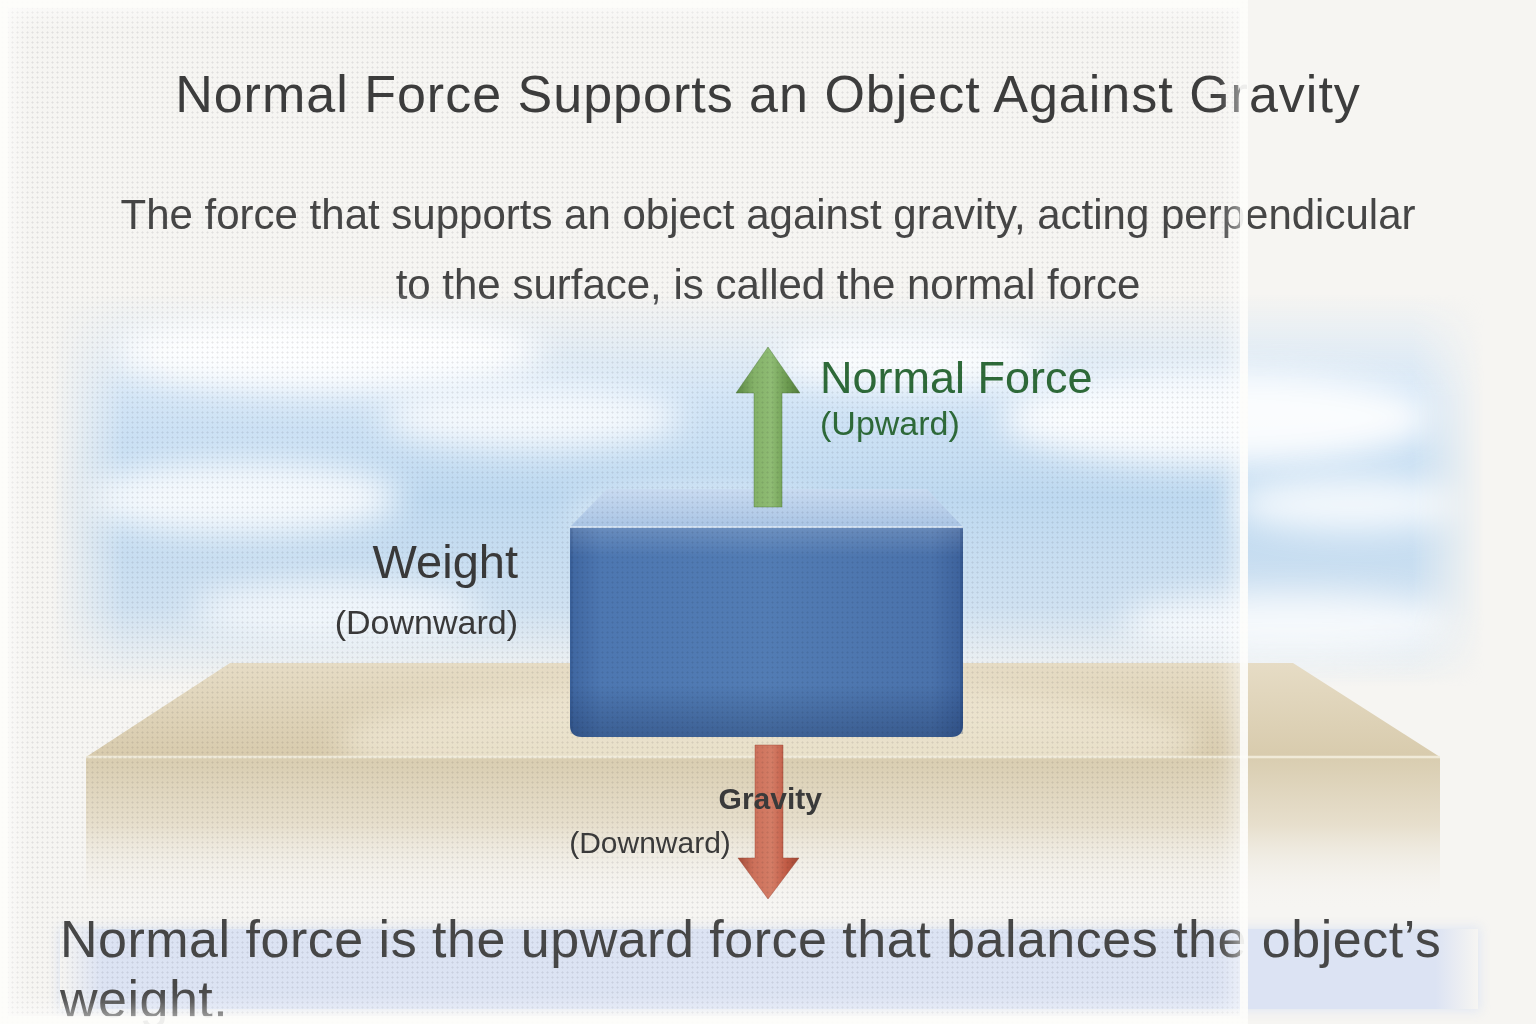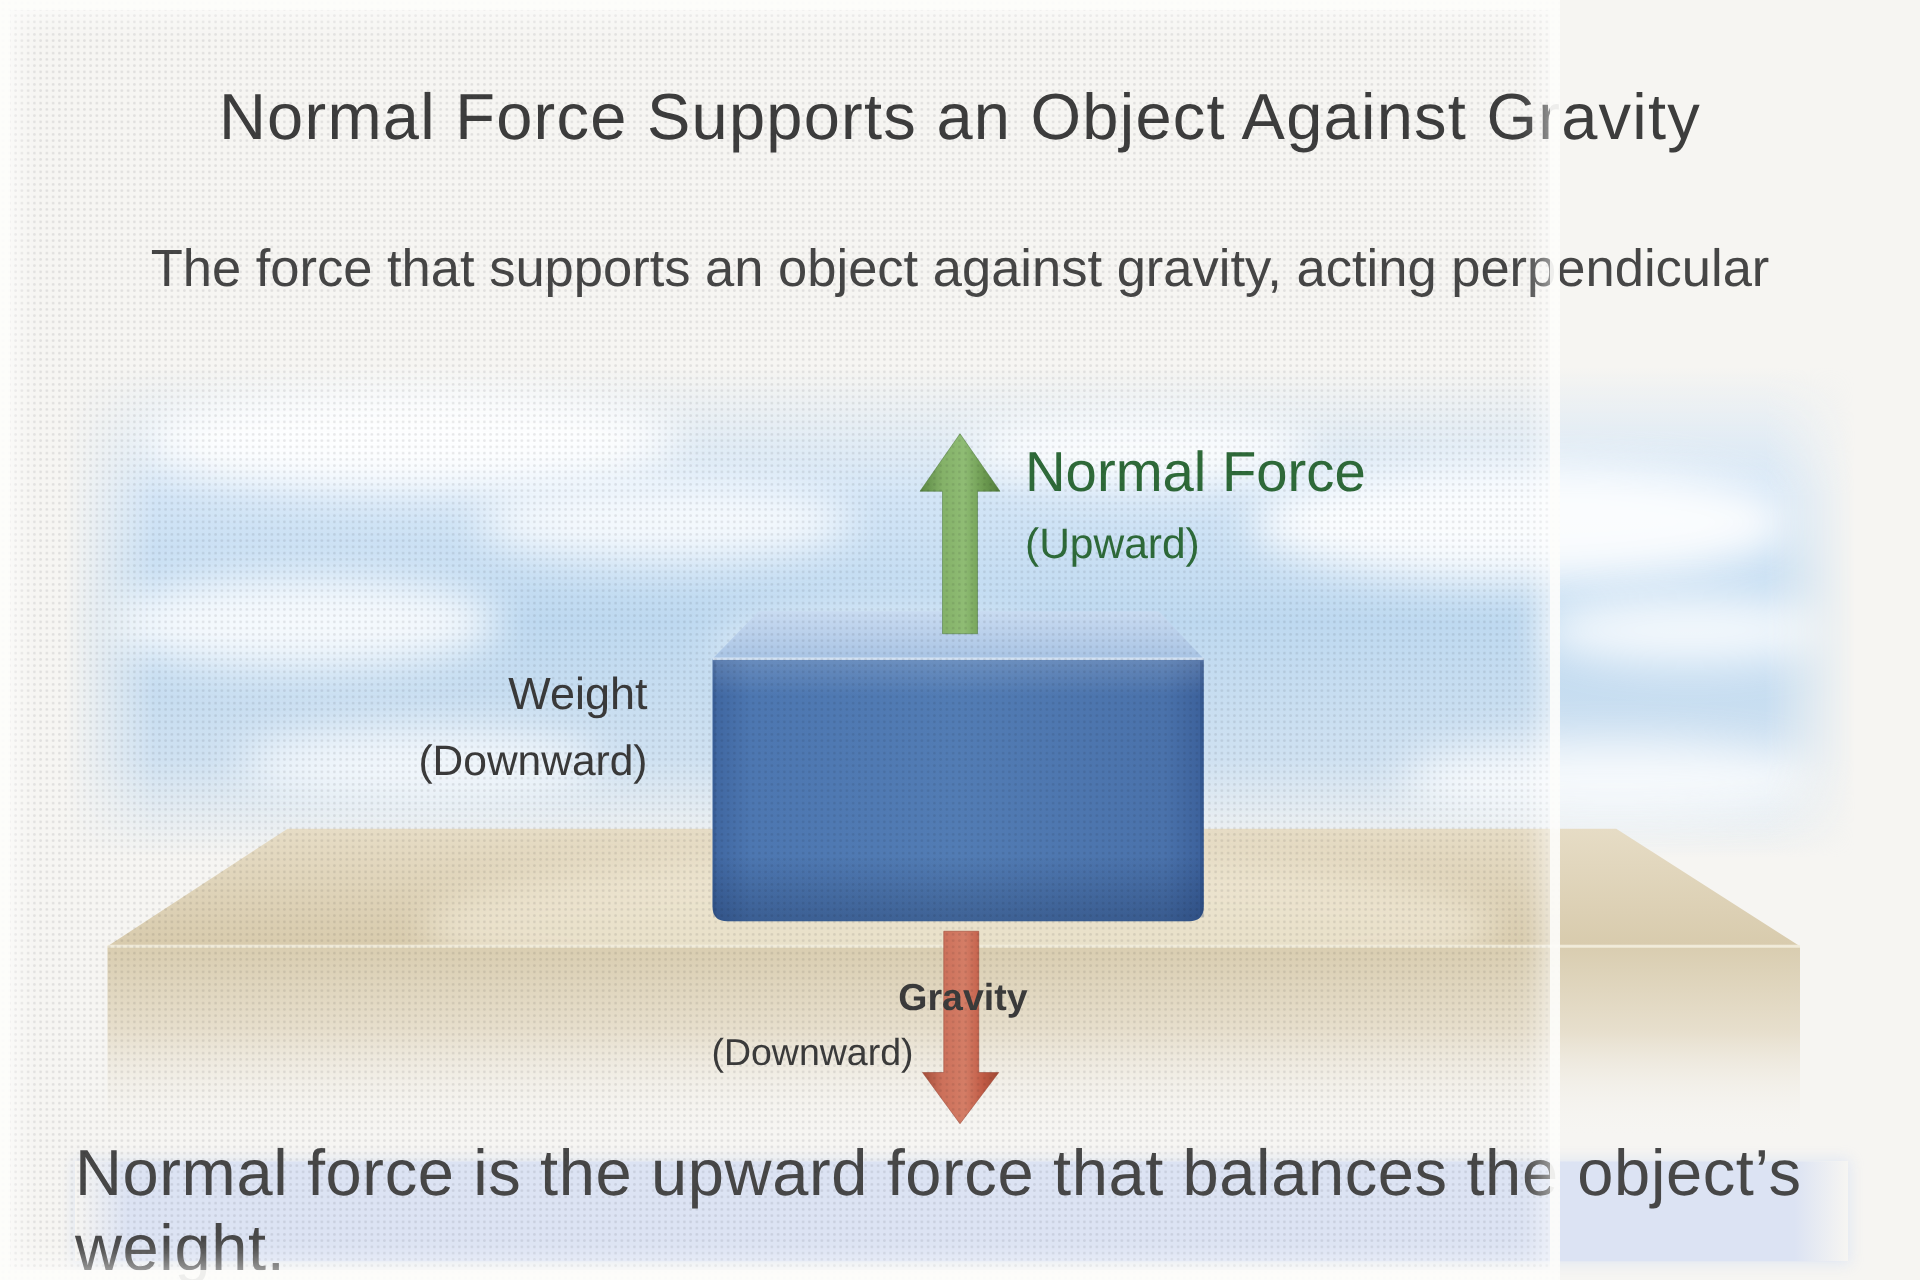--- a/index.html
+++ b/index.html
@@ -39,23 +39,23 @@
     filter:blur(16px);
   }
 
   
   svg.scene { position:absolute; inset:0; z-index:2; }
 
   
   .force-label { position:absolute; z-index:3; }
   .normal-force-label { left:820px; top:352px; text-align:left; color:#2e6a39; }
   .normal-force-label .name { font-size:45px; font-weight:400; }
-  .normal-force-label .dir  { font-size:34px; font-weight:300; margin-top:12px; }
+  .normal-force-label .dir  { font-size:34px; font-weight:300; }
   .weight-label { left:278px; top:534px; width:240px; text-align:right; color:#3a3a3a; }
-  .weight-label .name { font-size:36px; font-weight:400; }
+  .weight-label .name { font-size:47px; font-weight:400; }
   .weight-label .dir  { font-size:34px; font-weight:300; margin-top:14px; }
   .gravity-label { left:478px; top:782px; width:344px; text-align:center; color:#3b3b3b; }
   .gravity-label .name { font-size:30px; font-weight:700;text-align:right; }
   .gravity-label .dir  { font-size:30px; font-weight:300; margin-top:10px; }
 
   
   .caption-band {
     position:absolute; left:60px; top:929px; width:1418px; height:80px;
     background:linear-gradient(90deg,
       rgba(220,227,243,0) 0%, #dce3f3 3%, #dce3f3 97%, rgba(220,227,243,0) 100%);
@@ -81,20 +81,21 @@
   }
 </style>
 </head>
 <body>
 
 <div id="page">
 
   <div class="title">Normal Force Supports an Object Against Gravity</div>
   <div class="subtitle">
     <div>The force that supports an object against gravity, acting perpendicular</div>
+    <div>to the surface, is called the normal force</div>
   </div>
 
   <div class="sky">
     <div class="cloud" style="left:60px;  top:18px;  width:430px; height:80px; opacity:.92;"></div>
     <div class="cloud" style="left:330px; top:92px;  width:300px; height:62px; opacity:.8;"></div>
     <div class="cloud" style="left:720px; top:38px;  width:280px; height:56px; opacity:.85;"></div>
     <div class="cloud" style="left:950px; top:78px;  width:430px; height:92px; opacity:.9;"></div>
     <div class="cloud" style="left:1180px;top:182px; width:240px; height:56px; opacity:.8;"></div>
     <div class="cloud" style="left:28px;  top:168px; width:320px; height:72px; opacity:.85;"></div>
     <div class="cloud" style="left:520px; top:198px; width:260px; height:50px; opacity:.55;"></div>

